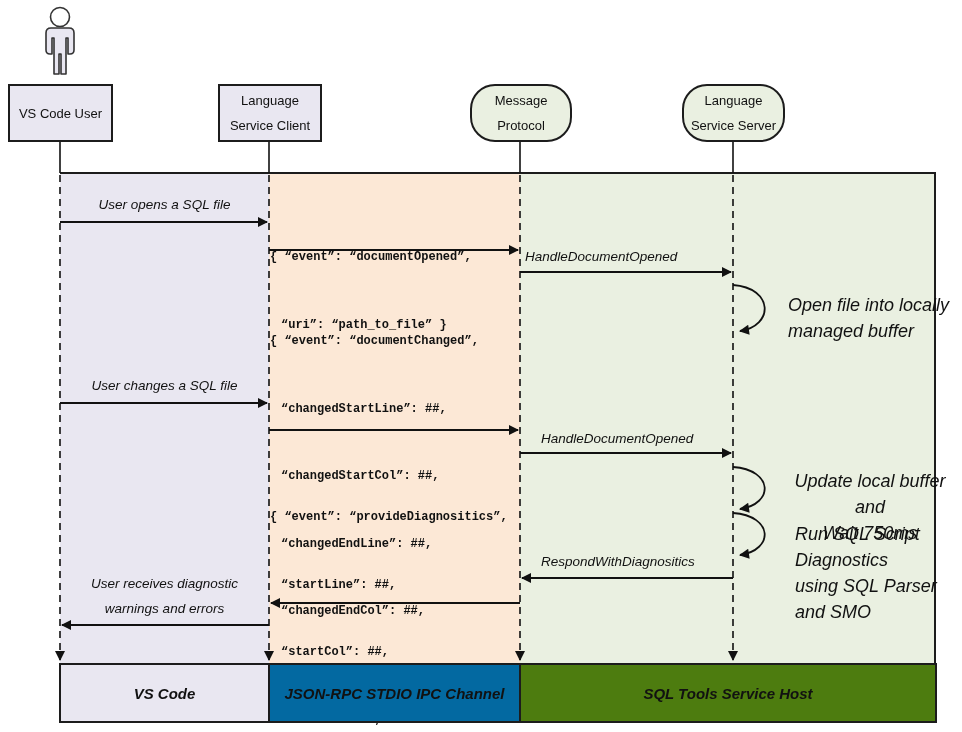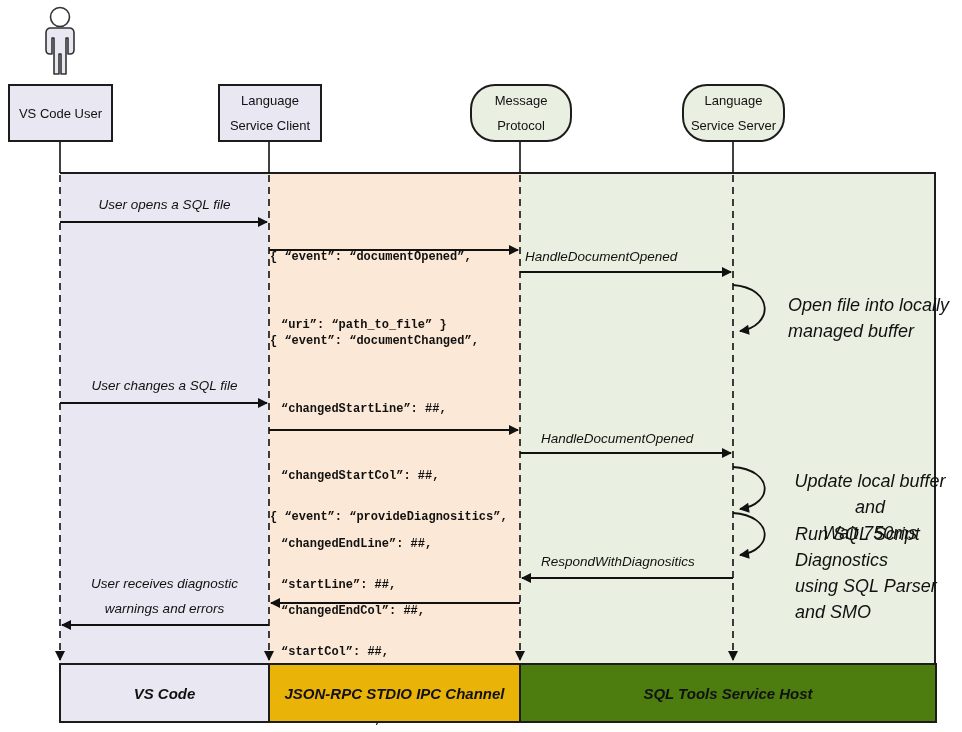--- a/index.html
+++ b/index.html
@@ -25,21 +25,21 @@
   .actor-client   { left:218px; width:104px; }
   .actor-protocol { left:470px; width:102px; }
   .actor-server   { left:682px; width:103px; }
 
   
   .footer { position:absolute; left:59px; top:663px; width:878px; height:60px;
             border:2px solid #1c1c1c; display:flex; z-index:6; }
   .footer-cell { display:flex; align-items:center; justify-content:center;
                  font-weight:bold; font-size:15px;font-style:italic; }
   .footer-vscode  { width:209px; background:#e9e7f1; border-right:2px solid #1c1c1c; }
-  .footer-channel { width:251px; background:#eab308; border-right:2px solid #1c1c1c; }
+  .footer-channel { width:251px; background:#0369a1; border-right:2px solid #1c1c1c; }
   .footer-host    { width:414px; background:#4d7c0f; }
 
   
   .lbl { position:absolute; font-style:italic; font-size:13.5px; z-index:6; white-space:nowrap; }
   .lbl-center { width:209px; left:60px; text-align:center; }
   .lbl-2l { line-height:25px; white-space:normal; }
 
   
   .ann { position:absolute; font-style:italic; font-size:18px; line-height:26px; z-index:6; }
 

